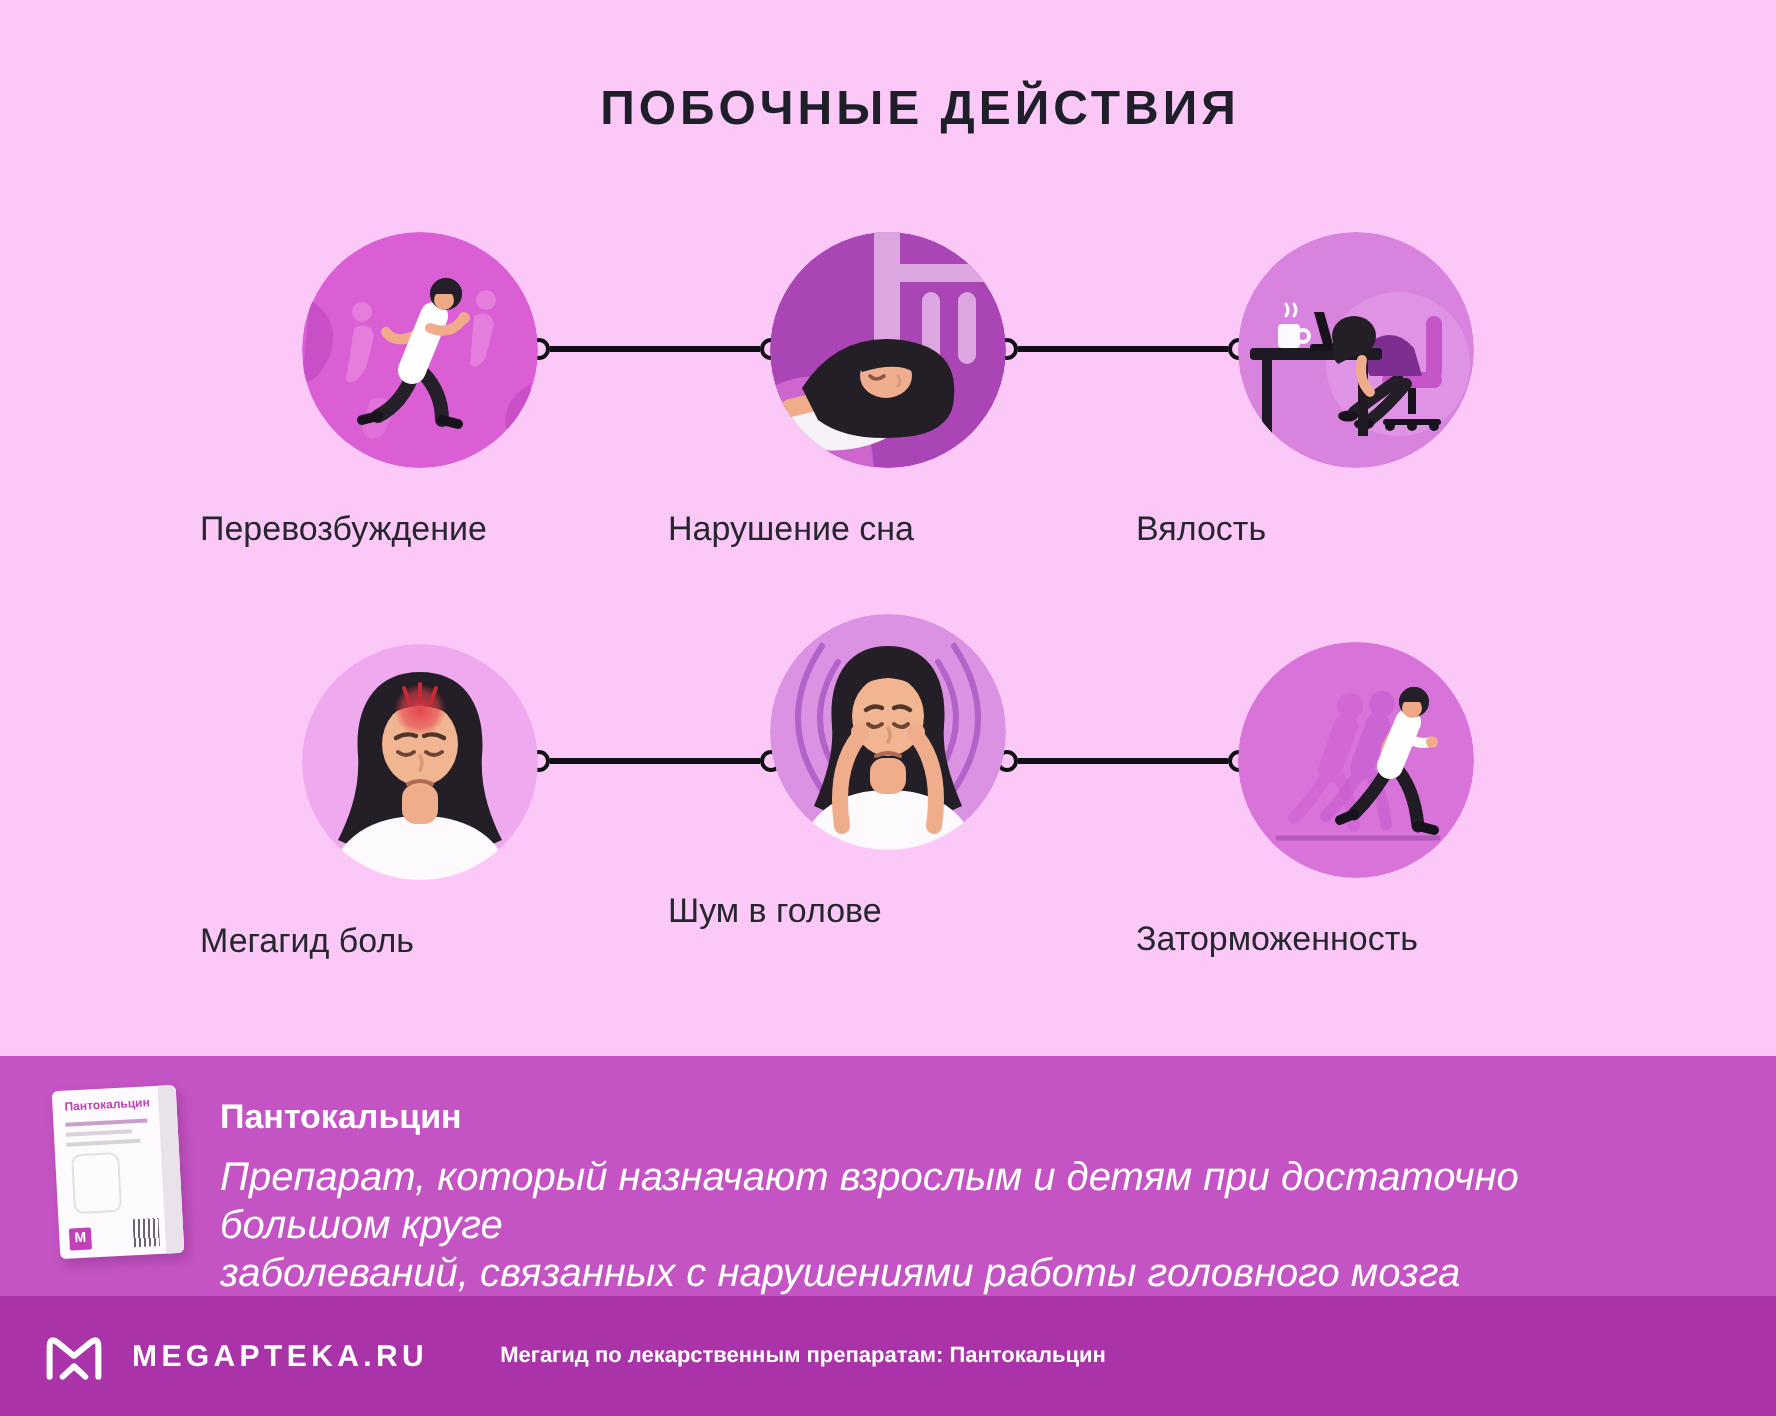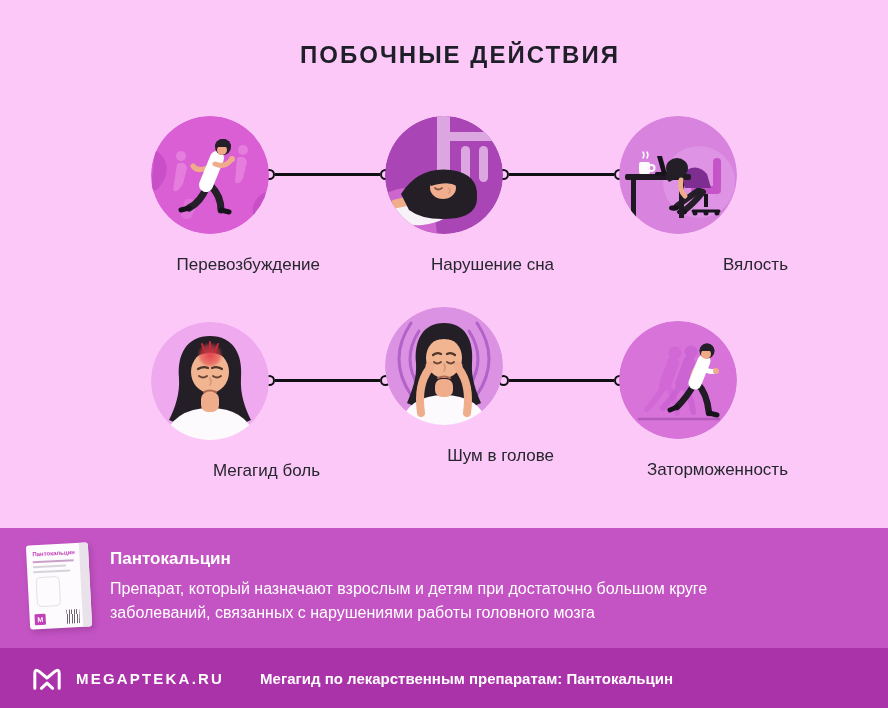--- a/index.html
+++ b/index.html
@@ -3,21 +3,21 @@
 <meta charset="utf-8">
 <style>
   * { margin:0; padding:0; box-sizing:border-box; }
   body { font-family:"Liberation Sans","DejaVu Sans",sans-serif; background:#e8e8e8; }
   .page { position:relative; width:888px; height:708px; overflow:hidden; background:#FBC8F7; }
 
   
   .title { position:absolute; top:41px; left:0; width:100%; text-align:center;
            font-size:24px; font-weight:800; letter-spacing:2px; color:#1F1F29;padding-left:32px; }
 
-  .item { position:absolute; width:220px; text-align:right; }
+  .item { position:absolute; width:220px; text-align:left; }
   .circle-wrap { width:118px; height:118px; margin:0 auto; }
   .circle-wrap svg { display:block; }
   .effect-label { margin-top:21px; font-size:17px; font-weight:400; color:#26262E; }
 
   .connector { position:absolute; display:flex; align-items:center; height:11px; }
   .connector .dot { width:11px; height:11px; border:2.5px solid #101014; border-radius:50%;
                     background:transparent; flex:0 0 auto; }
   .connector .line { flex:1; height:2.5px; background:#101014; }
 
   
@@ -35,29 +35,29 @@
   .pbox-lines span:nth-child(3){ width:72%; }
   .pbox-bottle { width:24px; height:30px; border:1px solid #E4DEE6; border-radius:5px; margin:4px 0 0 2px; }
   .pbox-foot { position:absolute; left:5px; right:12px; bottom:4px; display:flex;
                justify-content:space-between; align-items:flex-end; }
   .pbox-m { width:11px; height:11px; background:#C13FB8; color:#FFF; font-size:7px; font-weight:800;
             display:flex; align-items:center; justify-content:center; border-radius:1px; }
   .pbox-barcode { width:13px; height:14px;
                   background:repeating-linear-gradient(90deg,#6B6370 0 1px,#FDFBFD 1px 2.5px); }
   .band-text { margin-left:20px; margin-top:21px; color:#FFFFFF; }
   .product-name { font-size:17px; font-weight:700; }
-  .product-desc { margin-top:8px; font-size:16px; line-height:24px; font-weight:400;
-                  white-space:pre-line; max-width:740px; }
+  .product-desc { margin-top:8px; font-size:20px; line-height:24px; font-weight:400;
+                  white-space:pre-line; max-width:740px;font-style:italic; }
 
   
   .footer { position:absolute; left:0; top:648px; width:888px; height:60px; background:#AB33A9;
-            display:flex; align-items:center; padding-left:30px; color:#FFFFFF; }
+            display:flex; align-items:center; padding-left:20px; color:#FFFFFF; }
   .logo-icon { flex:0 0 auto; }
   .brand { margin-left:12px; font-size:15px; font-weight:800; letter-spacing:2.2px; }
-  .tagline { margin-left:36px; font-size:15px; font-weight:700; }
+  .tagline { margin-left:36px; font-size:11px; font-weight:700; }
 </style>
 </head>
 <body>
 
 <div class="page">
 
   <div class="title">ПОБОЧНЫЕ ДЕЙСТВИЯ</div>
 
   <div class="connector" style="left:264px; top:169px; width:127px;">
     <div class="dot"></div>

